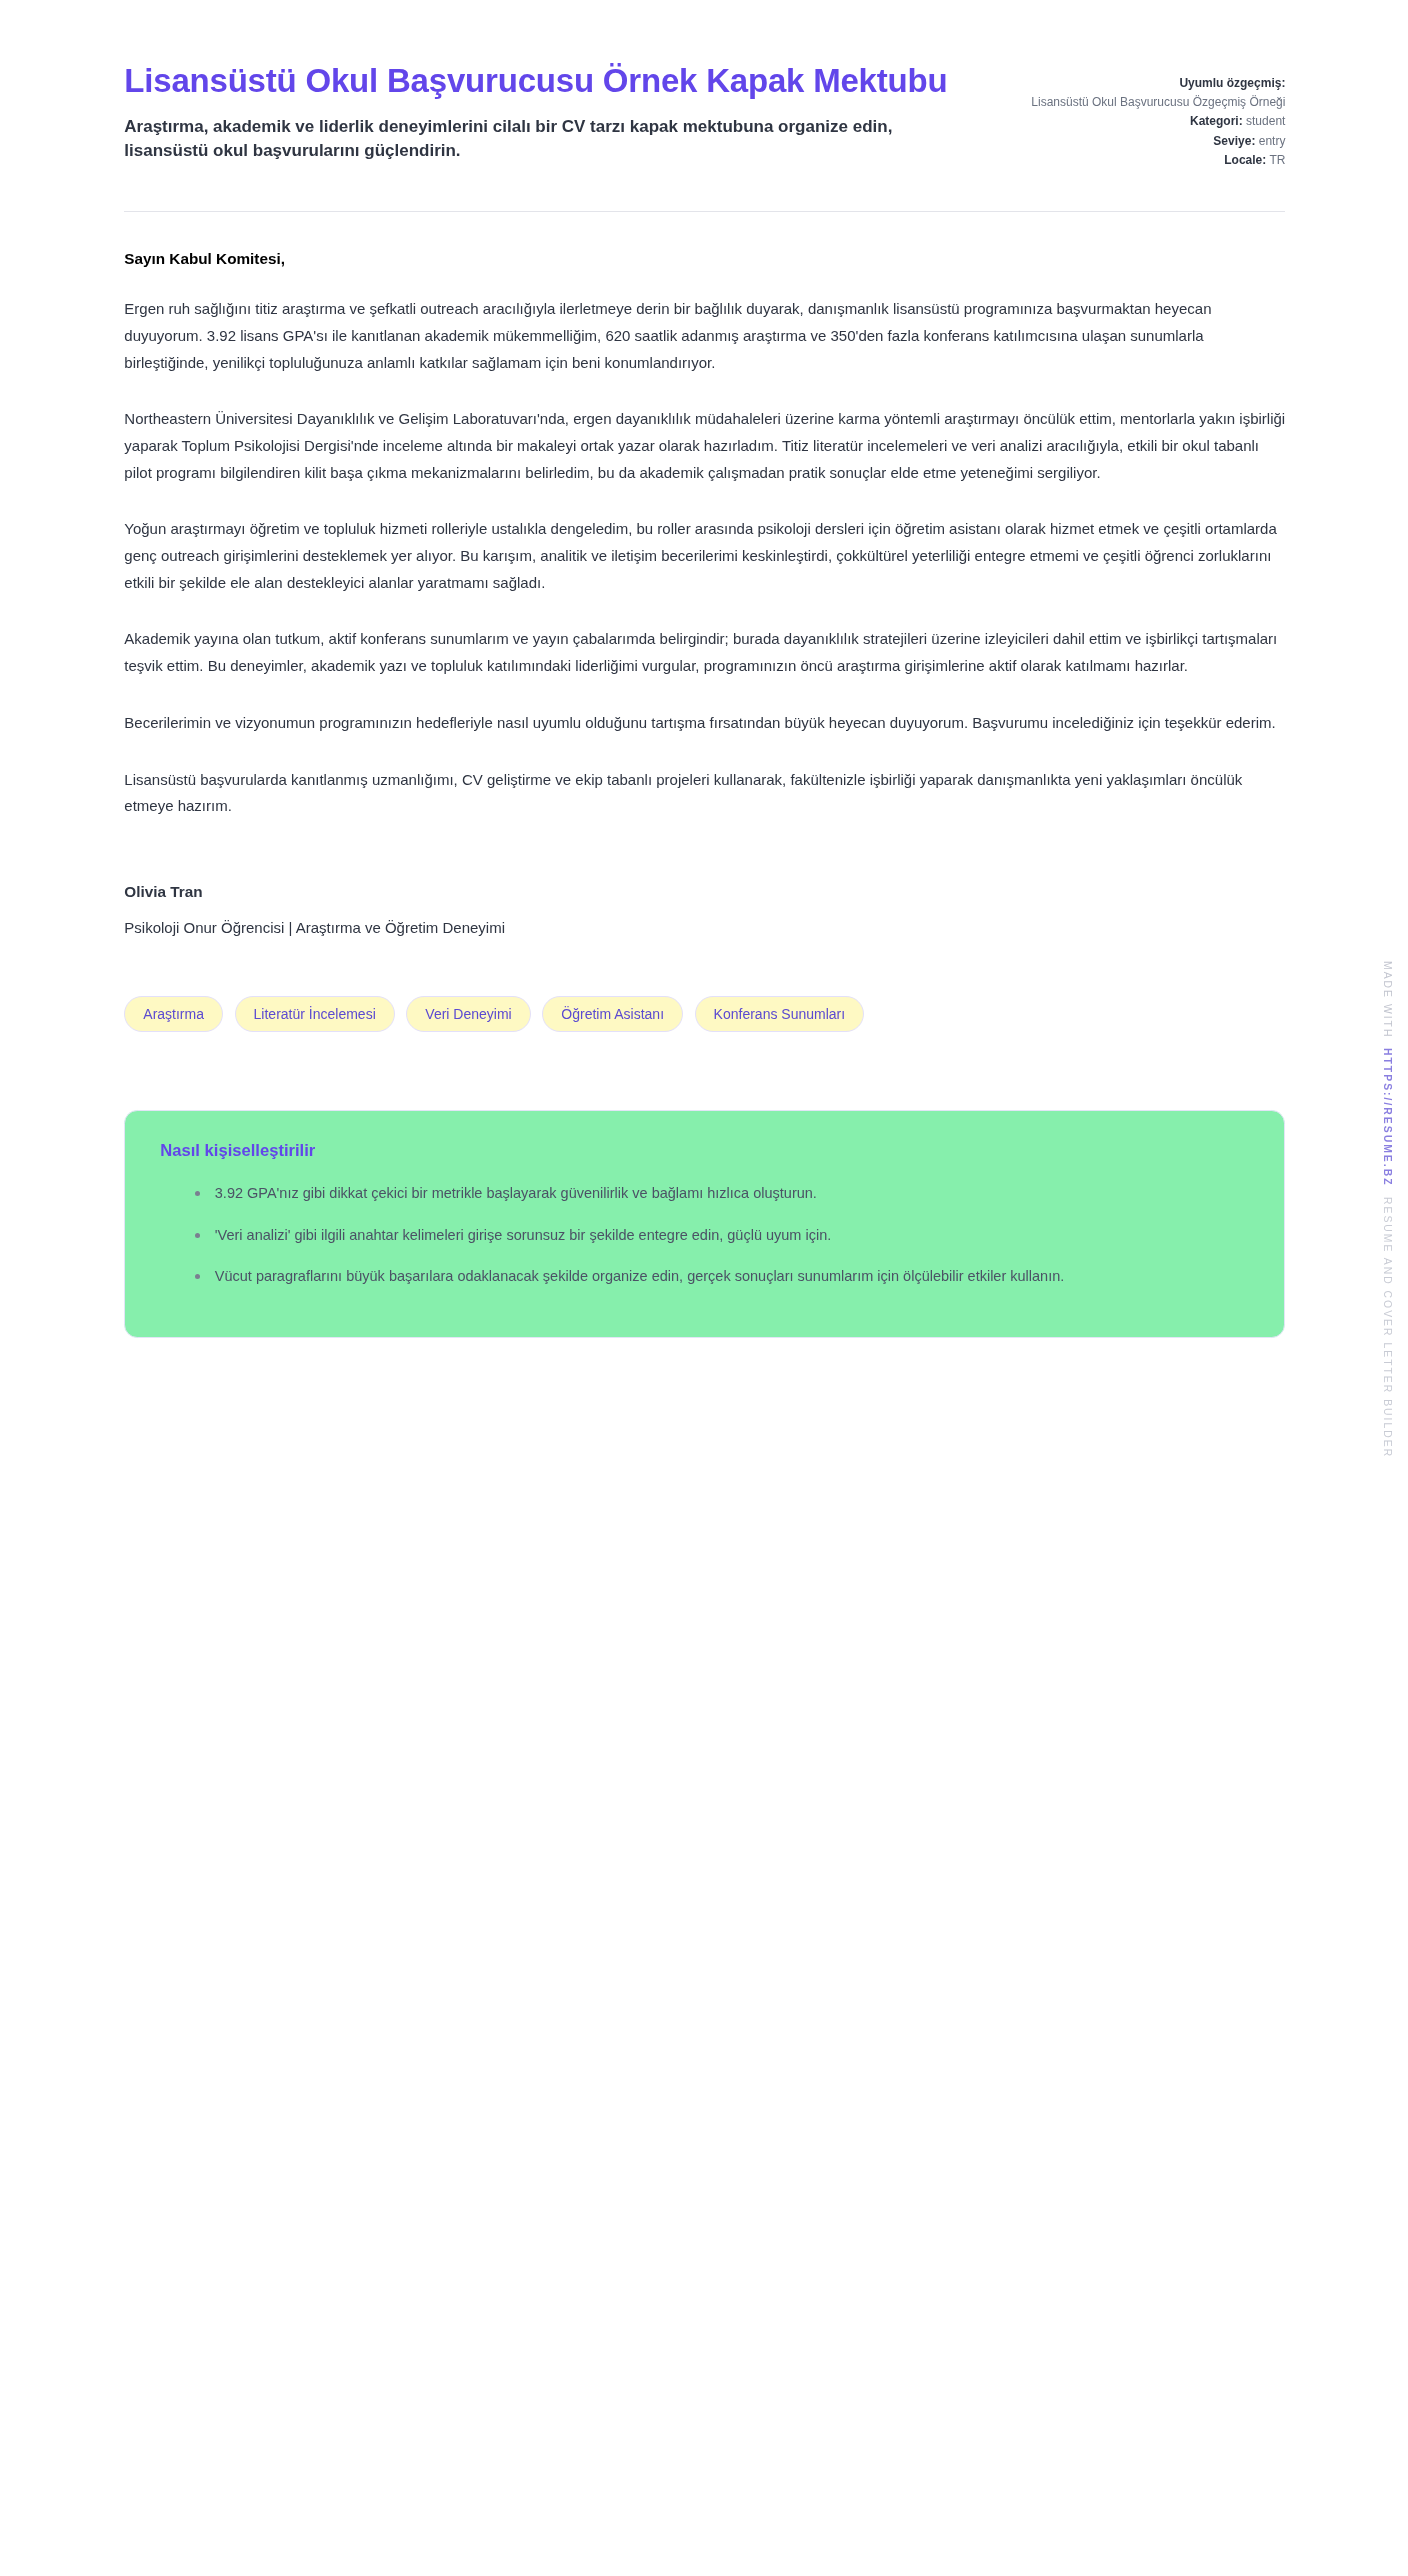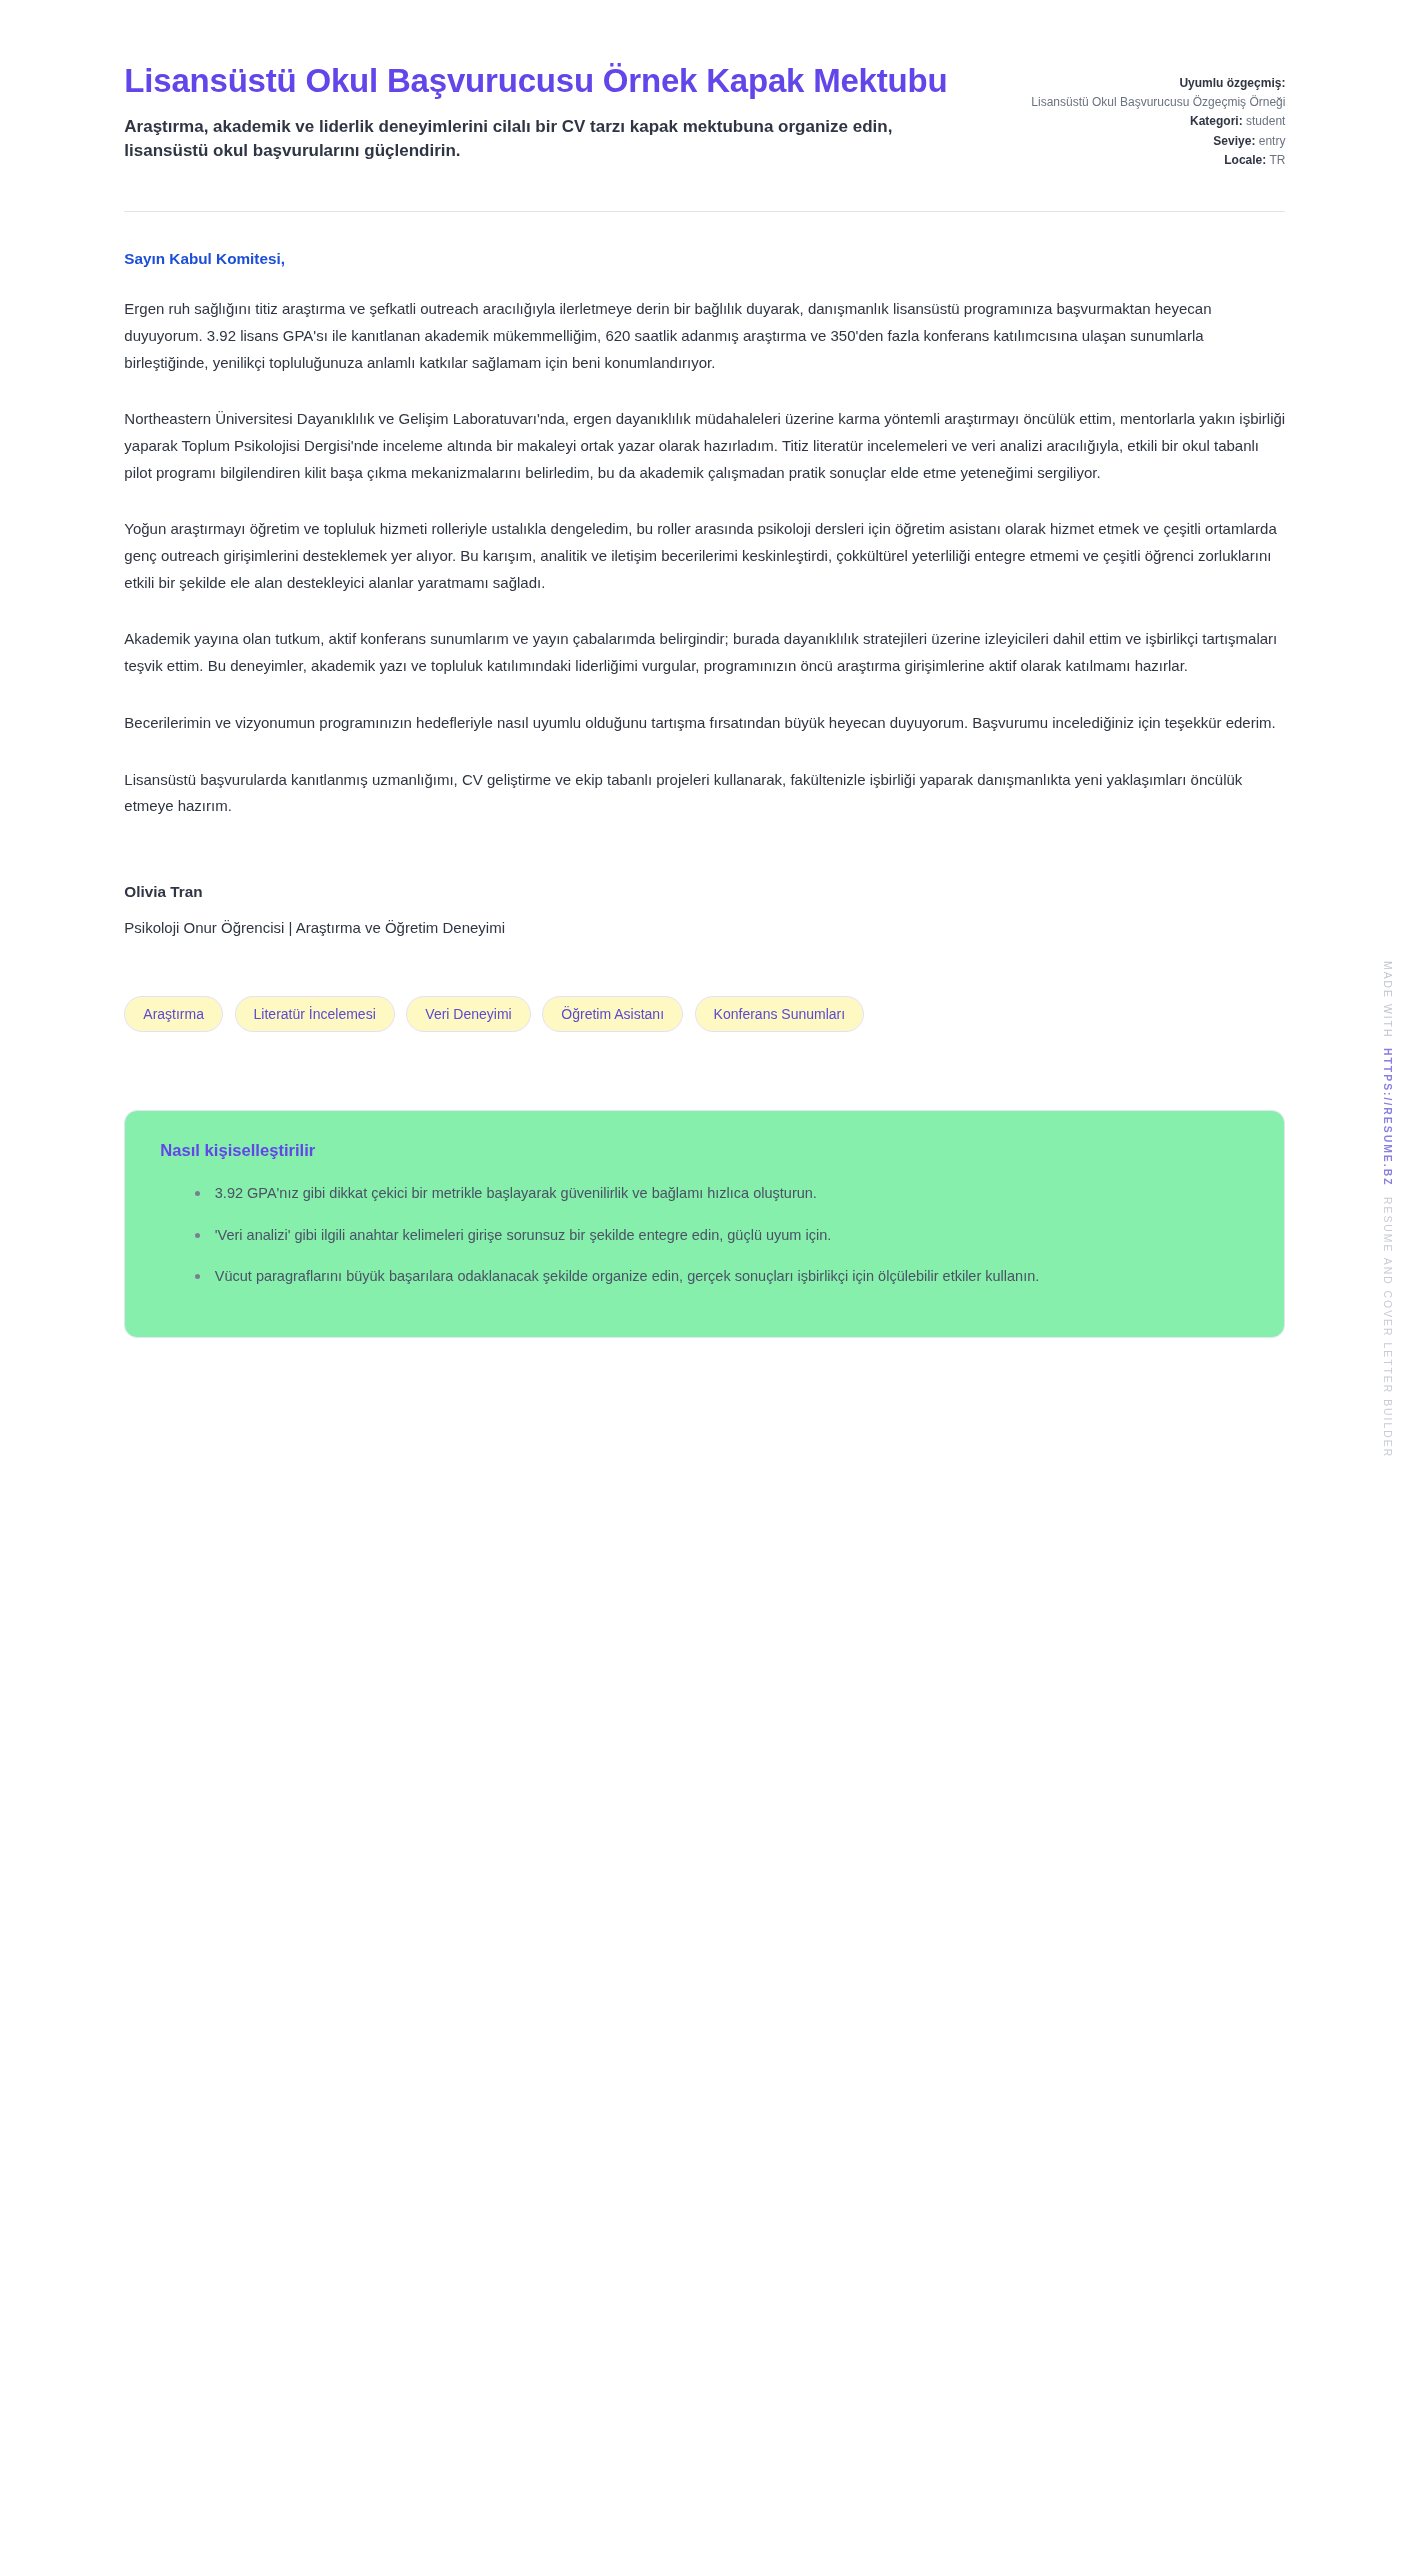--- a/index.html
+++ b/index.html
@@ -77,21 +77,21 @@
   }
 
   
   .letter {
     padding: 0 6.6px 0 8.3px;
     margin-top: 38px;
   }
   .salutation {
     font-size: 15.3px;
     font-weight: 700;
-    color: #1d4ed8;
+    color: #000000;
     margin: 0 0 28px 0;
   }
   .para {
     font-size: 15px;
     line-height: 1.78;
     color: #2f3542;
     margin: 0 0 30px 0;
     max-width: 1166px;
   }
   .para:last-child { margin-bottom: 0; }
@@ -243,21 +243,21 @@
       <span class="tag">Veri Deneyimi</span>
       <span class="tag">Öğretim Asistanı</span>
       <span class="tag">Konferans Sunumları</span>
     </div>
 
     <div class="tips">
       <h2 class="tips-title">Nasıl kişiselleştirilir</h2>
       <ul class="tips-list">
         <li>3.92 GPA'nız gibi dikkat çekici bir metrikle başlayarak güvenilirlik ve bağlamı hızlıca oluşturun.</li>
         <li>'Veri analizi' gibi ilgili anahtar kelimeleri girişe sorunsuz bir şekilde entegre edin, güçlü uyum için.</li>
-        <li>Vücut paragraflarını büyük başarılara odaklanacak şekilde organize edin, gerçek sonuçları işbirlikçi için ölçülebilir etkiler kullanın.</li>
+        <li>Vücut paragraflarını büyük başarılara odaklanacak şekilde organize edin, gerçek sonuçları sunumlarım için ölçülebilir etkiler kullanın.</li>
       </ul>
     </div>
 
   </div>
 
   <div class="side-brand">
     <span>MADE WITH</span>
     <span class="brand-link">HTTPS://RESUME.BZ</span>
     <span class="brand-tail">RESUME AND COVER LETTER BUILDER</span>
   </div>

